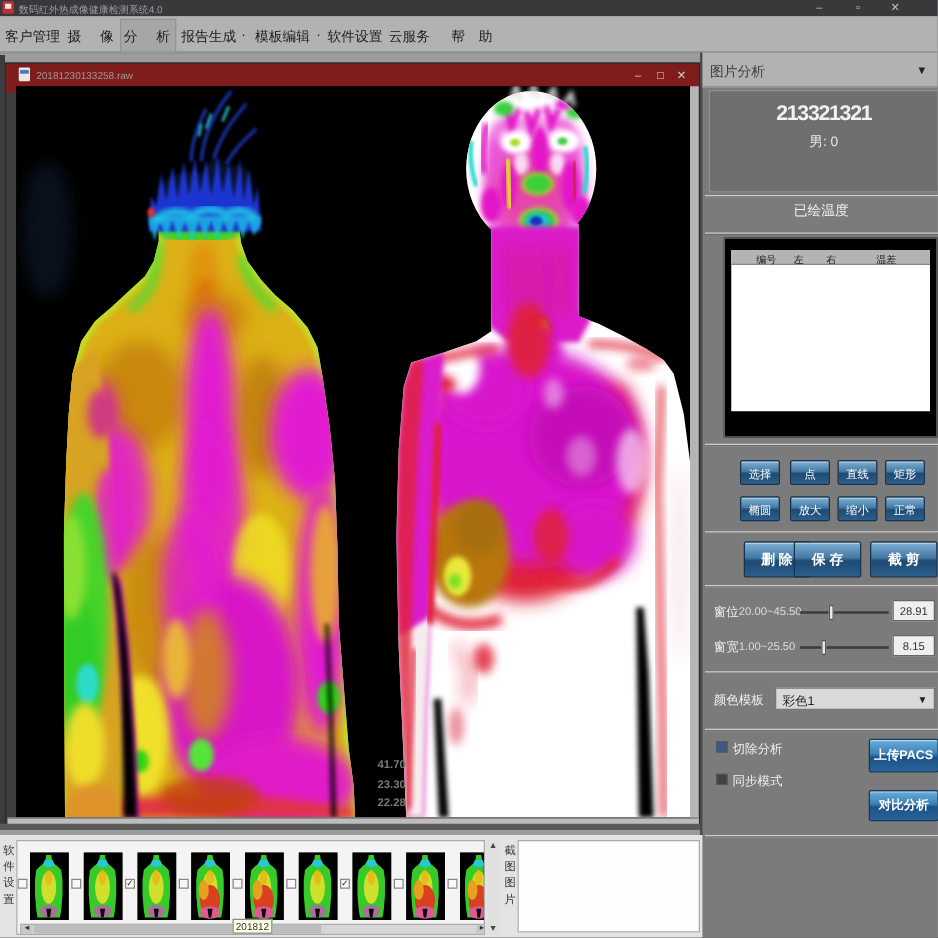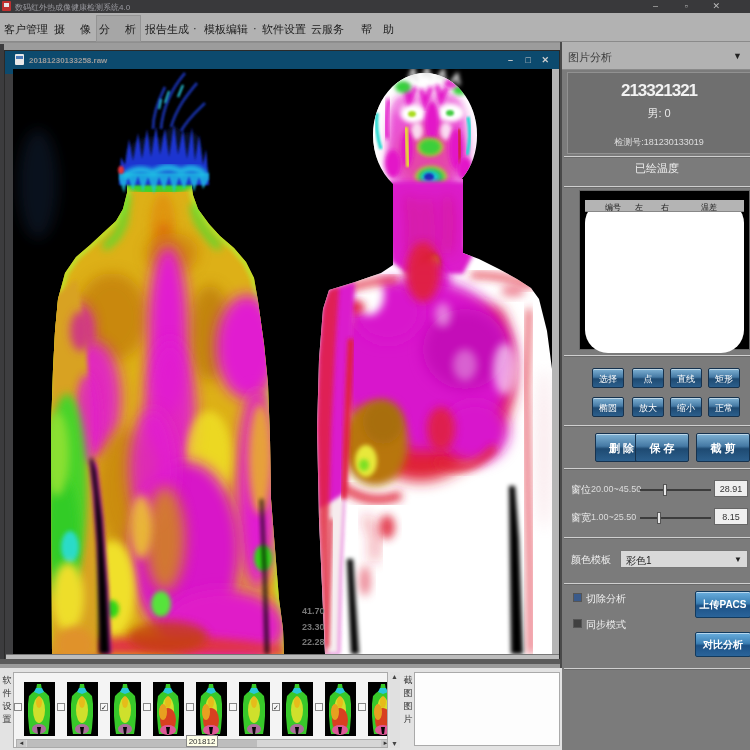--- a/index.html
+++ b/index.html
@@ -13,21 +13,21 @@
 #ticon{left:2px;top:1px;width:9px;height:10px;background:#c03030;border-radius:1px;}
 #ticon:after{content:"";position:absolute;left:2px;top:2px;width:5px;height:4px;background:#e8e8e8;}
 
 #menubar{left:0;top:13px;width:750px;height:29px;background:#b2b2b2;border-bottom:1px solid #8a8a8a;}
 .mi{position:absolute;top:9px;font-size:11px;color:#1c1c1c;}
 #mhl{left:96px;top:2px;width:45px;height:27px;background:#a6a6a6;border:1px solid #949494;}
 
 #wstrip{left:0;top:43px;width:560px;height:7px;background:#9c9c9c;}
 
 #mdi{left:4px;top:50px;width:556px;height:614px;background:#3e3e40;border:1px solid #2a2a2a;}
-#mdititle{left:0;top:0;width:554px;height:23px;background:#0c4a6e;font-weight:bold;}
+#mdititle{left:0;top:0;width:554px;height:23px;background:#7f1d1d;}
 #mdititle .fn{left:24px;top:5px;font-size:8px;color:#9a9a9a;}
 #fic{left:10px;top:3px;width:9px;height:11px;background:#e8e8e8;border-radius:1px;}
 #fic:after{content:"";position:absolute;left:1px;top:2px;width:7px;height:3px;background:#4a7ab8;}
 .mdictrl{top:4px;font-size:9px;color:#cfcfcf;}
 #canvas{left:8px;top:18px;width:539px;height:585px;background:#000;}
 #mdibottom{left:1px;top:603px;width:553px;height:10px;background:#bdbdbd;border-top:1px solid #777;}
 #underline1{left:0px;top:659px;width:560px;height:5px;background:#5a5a5a;}
 #underline2{left:0px;top:664px;width:560px;height:4px;background:#9a9a9a;}
 
 #rpanel{left:560px;top:42px;width:190px;height:708px;background:#7b7b7b;border-left:2px solid #4a4a4a;}
@@ -35,21 +35,21 @@
 #rphead{left:2px;top:0;width:188px;height:28px;background:#b2b2b2;border-bottom:1px solid #8a8a8a;}
 #rphead .t{position:absolute;left:6px;top:8px;font-size:11px;color:#3c3c3c;}
 #rphead .arr{position:absolute;right:8px;top:9px;font-size:9px;color:#222;}
 #infobox{left:5px;top:30px;width:184px;height:82px;background:#6f6f6f;border:1px solid #919191;}
 #infobox .n1{position:absolute;left:0;top:8px;width:100%;text-align:center;font-size:17px;font-weight:bold;letter-spacing:-1px;color:#f2f2f2;}
 #infobox .n2{position:absolute;left:0;top:33px;width:100%;text-align:center;font-size:11px;color:#e8e8e8;}
 #infobox .n3{position:absolute;left:0;top:63px;width:100%;text-align:center;font-size:9px;color:#dedede;}
 .sep{left:2px;width:188px;height:2px;background:#cfcfcf;border-bottom:1px solid #6a6a6a;}
 #lbl-temp{left:0px;top:119px;width:190px;text-align:center;font-size:11px;color:#f0f0f0;}
 #tablewrap{left:17px;top:148px;width:171px;height:160px;background:#000;border:1px solid #666;}
-#tableinner{position:absolute;left:5px;top:9px;width:159px;height:153px;background:#fff;border-radius:23px;}
+#tableinner{position:absolute;left:5px;top:9px;width:159px;height:129px;background:#fff;}
 #thead{position:absolute;left:0;top:0;width:159px;height:12px;background:#b4b4b4;border-bottom:1px solid #888;}
 #thead span{position:absolute;top:2px;font-size:8px;color:#222;}
 
 .bbtn{position:absolute;color:#fff;text-align:center;background:linear-gradient(#7fb2d4 0%,#4579a4 45%,#1e4a72 55%,#2c5f8c 100%);border:1px solid #16324e;border-radius:2px;box-shadow:inset 0 1px 0 rgba(255,255,255,.5);}
 .sb{width:32px;height:20px;font-size:9px;line-height:20px;}
 .lb{height:29px;font-size:11px;font-weight:bold;line-height:28px;}
 
 .slbl{position:absolute;font-size:10px;color:#f0f0f0;}
 .srng{position:absolute;font-size:9px;color:#dcdcdc;}
 .strack{position:absolute;height:2px;background:#3c3c3c;}
@@ -277,21 +277,20 @@
   <div id="underline1" class="abs"></div>
   <div id="underline2" class="abs"></div>
   <div id="rpanel" class="abs">
     <div id="rphead">
         <div class="t">图片分析</div>
         <div class="arr">▼</div>
       </div>
     <div id="infobox" class="rp">
       <div class="n1">213321321</div>
       <div class="n2">男: 0</div>
-      <div class="n3">检测号:181230133019</div>
     </div>
     <div class="sep rp" style="top:114px;"></div>
     <div id="lbl-temp" class="rp">已绘温度</div>
     <div class="sep rp" style="top:144px;"></div>
     <div id="tablewrap" class="rp">
       <div id="tableinner">
         <div id="thead">
           <span style="left:20px;">编号</span>
             <span style="left:50px;">左</span>
             <span style="left:76px;">右</span>

